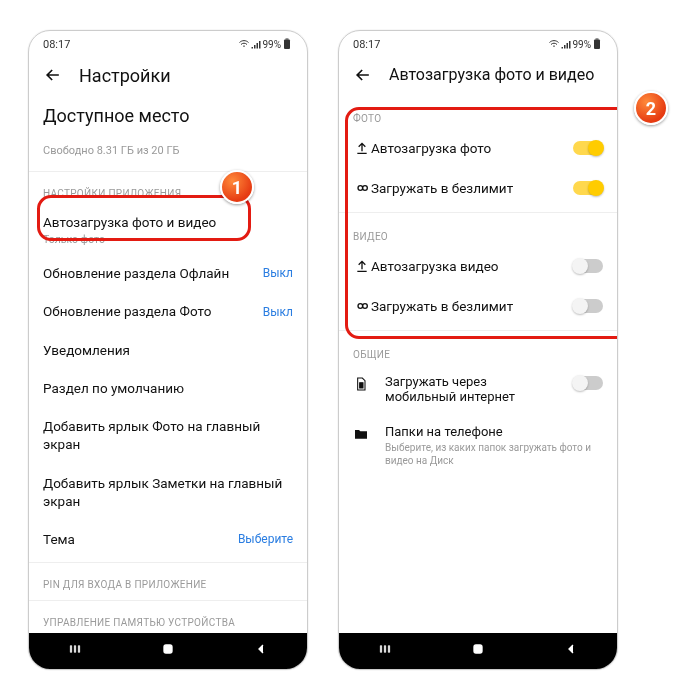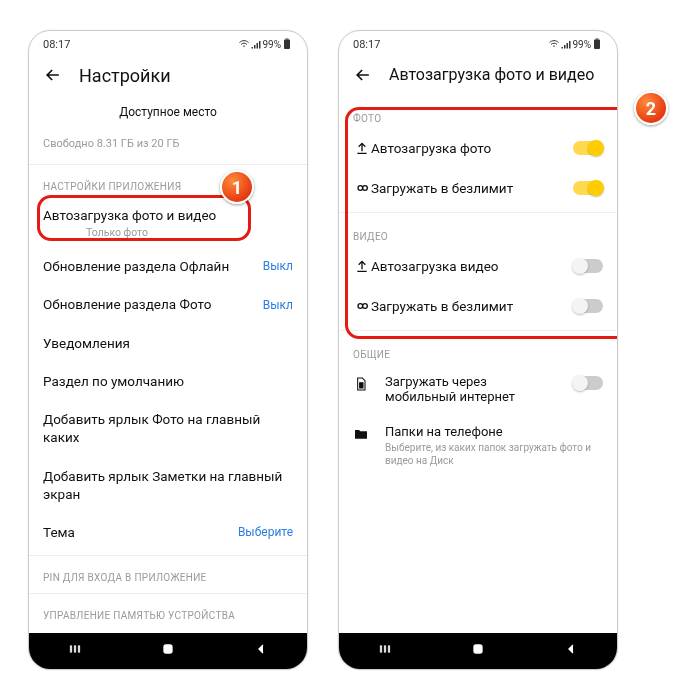--- a/index.html
+++ b/index.html
@@ -49,32 +49,32 @@
     position: relative;
   }
   .row {
     padding: 10px 14px;
     border-bottom: 0;
     display: flex;
     align-items: center;
   }
   .row.twoline { align-items: flex-start; flex-direction: column; padding: 8px 14px; }
   .row .label { font-size: 13.5px; color: #111; line-height: 1.35; }
-  .row .sub { font-size: 10.5px; color: #9a9a9a; margin-top: 2px; margin-left: 43px; }
+  .row .sub { font-size: 10.5px; color: #9a9a9a; margin-top: 2px; }
   .row .value { font-size: 12px; color: #2a7de1; margin-left: auto; }
   .section-header {
     font-size: 10px;
     color: #9a9a9a;
     text-transform: uppercase;
     padding: 12px 14px 6px;
     letter-spacing: .3px;
   }
   .divider { height: 1px; background: #eee; margin: 4px 0; }
   .storage-row { padding: 6px 14px 10px; }
-  .storage-row .label { font-size: 12px; color: #111; text-align: center; }
+  .storage-row .label { font-size: 18px; color: #111; }
   .storage-row .sub { font-size: 11px; color: #9a9a9a; margin-top: 18px; }
   .toggle-row {
     display: flex;
     align-items: center;
     padding: 12px 14px;
   }
   .toggle-row .ticon { width: 18px; display:flex; justify-content:center; }
   .toggle-row .ticon svg { width: 16px; height: 16px; }
   .toggle-row .tlabel { flex: 1; font-size: 13.5px; color: #111; }
   .switch {
@@ -171,21 +171,21 @@
       <span class="label">Обновление раздела Фото</span>
       <span class="value">Выкл</span>
     </div>
     <div class="row">
       <span class="label">Уведомления</span>
     </div>
     <div class="row">
       <span class="label">Раздел по умолчанию</span>
     </div>
     <div class="row">
-      <span class="label">Добавить ярлык Фото на главный каких</span>
+      <span class="label">Добавить ярлык Фото на главный экран</span>
     </div>
     <div class="row">
       <span class="label">Добавить ярлык Заметки на главный экран</span>
     </div>
     <div class="row">
       <span class="label">Тема</span>
       <span class="value">Выберите</span>
     </div>
 
     <div class="divider"></div>

